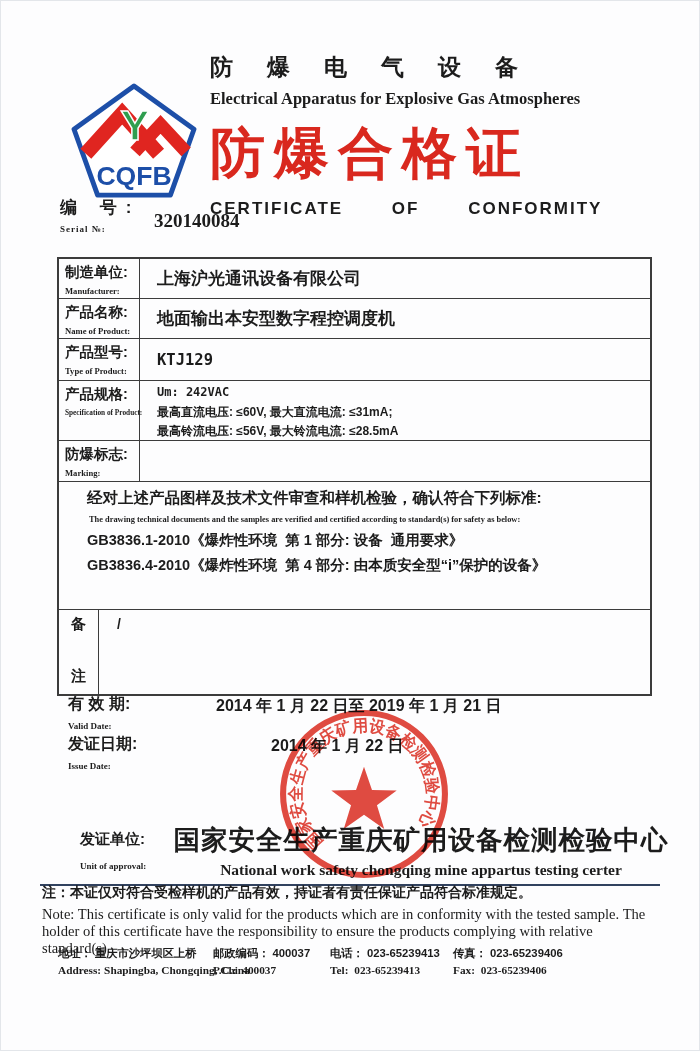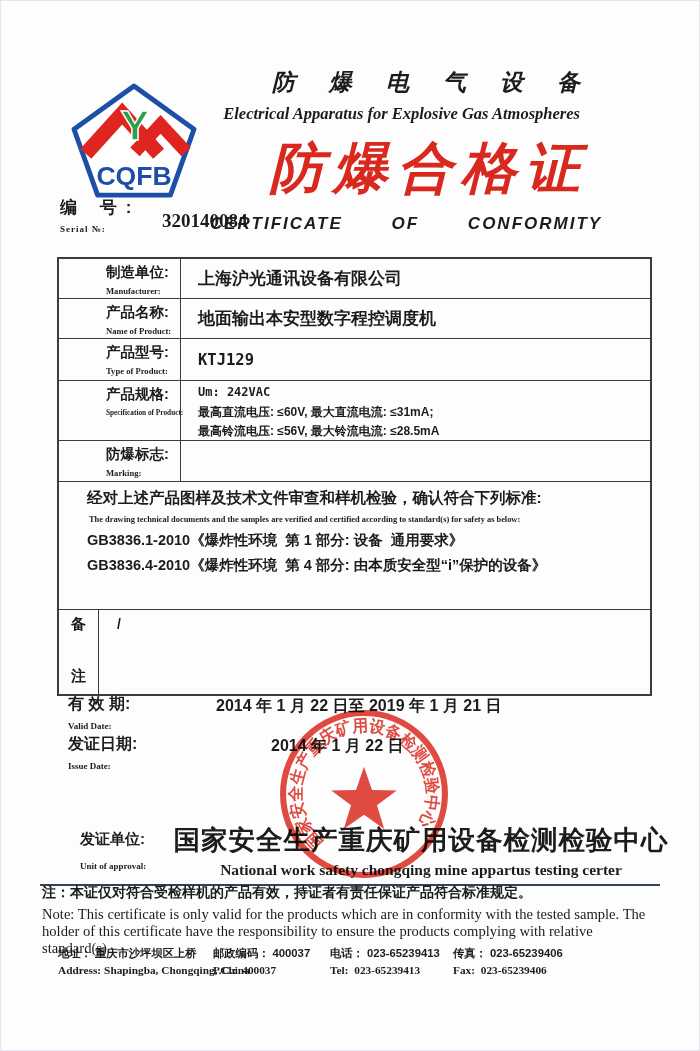--- a/index.html
+++ b/index.html
@@ -3,34 +3,34 @@
 <meta charset="utf-8">
 <style>
   html,body{margin:0;padding:0;background:#eef0f2;}
   .page{
     position:relative;width:700px;height:1051px;margin:0 auto;
     background:#fdfdfe;box-shadow:inset 0 0 0 1px #e3e6ea;
     font-family:"Liberation Sans",sans-serif;color:#1c1c1c;overflow:hidden;
   }
   
   .logo{position:absolute;left:70px;top:83px;width:128px;height:118px;}
-  .header-text{position:absolute;left:210px;top:67px;width:370px;text-align:right;font-style:italic;}
+  .header-text{position:absolute;left:210px;top:52px;width:370px;text-align:left;}
   .h-cn{font-size:23px;font-weight:bold;letter-spacing:34px;margin-right:-34px;white-space:nowrap;}
   .h-en{font-family:"Liberation Serif",serif;font-weight:bold;font-size:16.5px;margin-top:6px;white-space:nowrap;}
   .h-cert-cn{color:#d9281e;font-size:55px;font-weight:bold;letter-spacing:9px;margin-right:-9px;margin-top:8px;white-space:nowrap;}
   .h-cert-en{font-size:17px;font-weight:bold;letter-spacing:2px;word-spacing:42px;margin-top:8px;white-space:nowrap;}
   
-  .serial{position:absolute;left:60px;top:196px;display:flex;align-items:flex-start;gap:8px;}
+  .serial{position:absolute;left:60px;top:196px;display:flex;align-items:flex-start;}
   .serial-labels{width:82px;}
   .s-cn{font-size:17px;font-weight:bold;letter-spacing:9px;white-space:nowrap;}
   .s-en{font-family:"Liberation Serif",serif;font-weight:bold;font-size:9px;margin-top:5px;letter-spacing:1px;}
   .serial-value{font-family:"Liberation Serif",serif;font-weight:bold;font-size:19px;margin:14px 0 0 12px;}
   
   .cert-table{position:absolute;left:57px;top:257px;width:595px;border:2px solid #3c3c3c;box-sizing:border-box;}
-  .trow{display:grid;grid-template-columns:81px 1fr;border-bottom:1.6px solid #3c3c3c;padding-left:41px;}
+  .trow{display:grid;grid-template-columns:81px 1fr;border-bottom:1.6px solid #3c3c3c;}
   .trow:last-child{border-bottom:none;}
   .tlabel{border-right:1.6px solid #3c3c3c;padding:4px 2px 2px 6px;box-sizing:border-box;}
   .lab-cn{font-size:14.5px;font-weight:bold;white-space:nowrap;}
   .lab-en{font-family:"Liberation Serif",serif;font-weight:bold;font-size:8.6px;margin-top:4px;white-space:nowrap;}
   .lab-en.tiny{font-size:7.3px;}
   .tvalue{padding:2px 6px 2px 17px;display:flex;flex-direction:column;justify-content:center;white-space:pre-wrap;}
   .v-cn{font-size:17px;font-weight:bold;}
   .v-mono{font-family:"DejaVu Sans Mono",monospace;font-size:15.5px;font-weight:bold;}
   .spec-line{font-size:12px;font-weight:bold;line-height:19.5px;}
   .r1{height:39px;} .r2{height:39px;} .r3{height:41px;} .r4{height:59px;} .r5{height:40px;gap:36px;}

